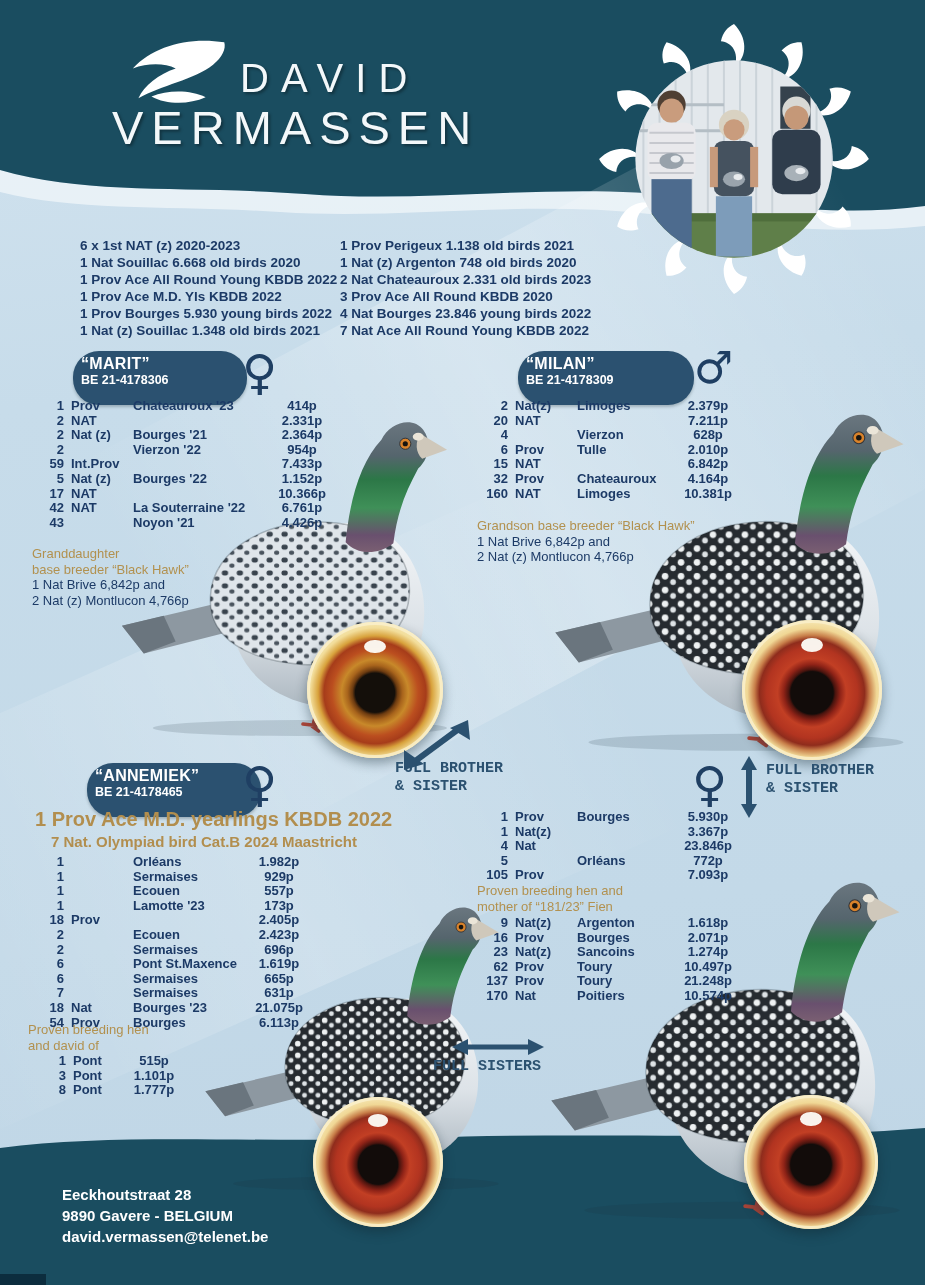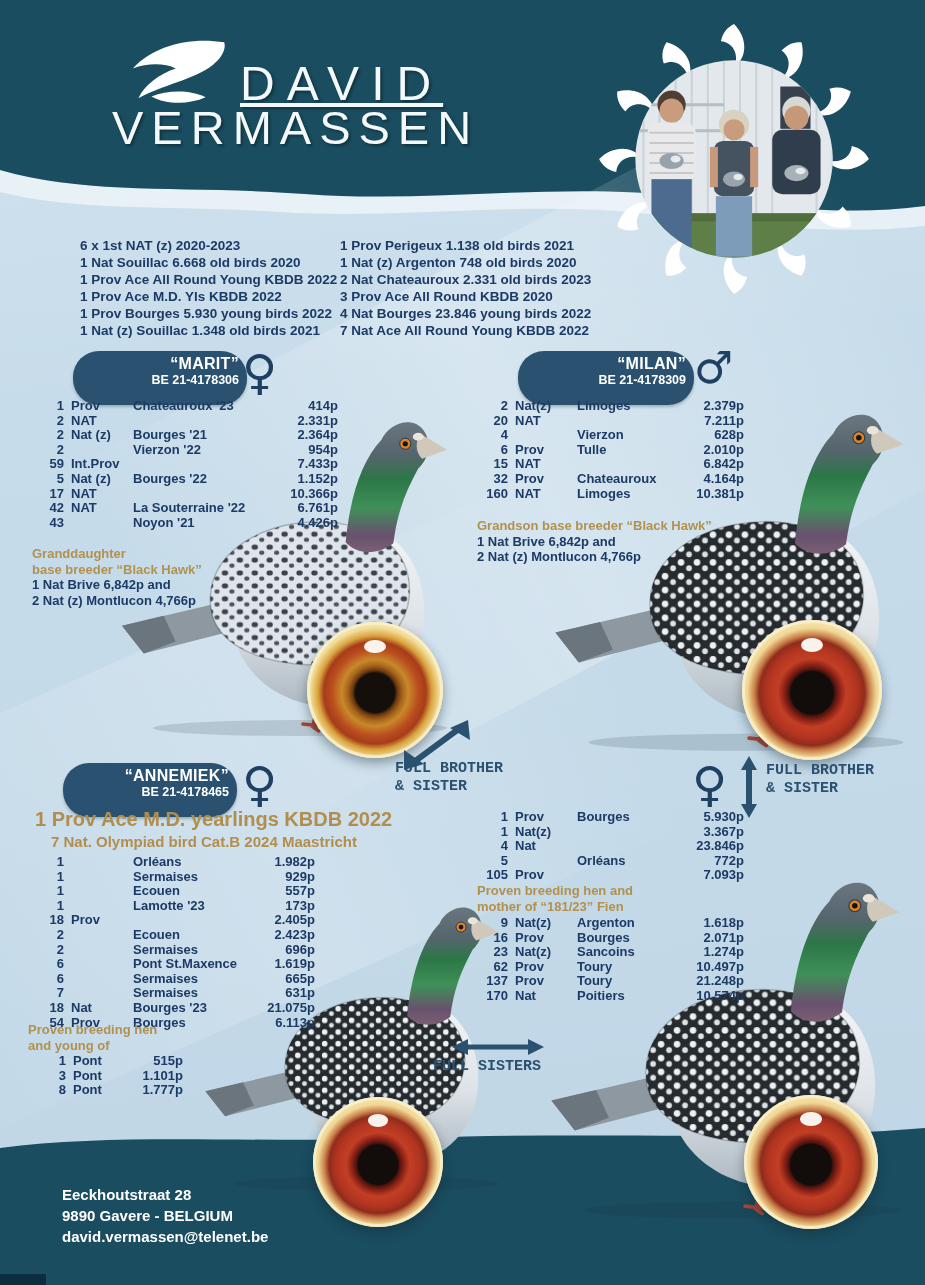--- a/index.html
+++ b/index.html
@@ -5,48 +5,48 @@
   html,body{margin:0;padding:0;}
   body{font-family:"Liberation Sans",sans-serif;}
   #page{position:relative;width:925px;height:1285px;overflow:hidden;
         background:linear-gradient(175deg,#d2e3ef 0%,#c7dcea 30%,#c3d9e8 70%,#bfd5e5 100%);}
   .abs{position:absolute;}
   .streak{position:absolute;pointer-events:none;}
 
   
   #header-band{position:absolute;left:0;top:0;width:925px;height:240px;z-index:1;}
   .brand{position:absolute;color:#f3f8fa;text-shadow:2px 2px 3px rgba(0,0,0,.35);z-index:2;letter-spacing:12px;}
-  #brand1{left:240px;top:56px;font-size:48px;text-decoration:underline;}
+  #brand1{left:240px;top:56px;font-size:40px;}
   #brand2{left:112px;top:100px;font-size:47px;letter-spacing:8px;}
   #swoosh{position:absolute;left:116px;top:36px;width:112px;height:76px;z-index:2;}
 
   
   #photo{position:absolute;left:583px;top:8px;width:302px;height:302px;z-index:3;}
 
   
   .gold{color:#b28e4e;font-weight:bold;}
   #topresults-title{left:80px;top:192px;font-size:27px;letter-spacing:.5px;z-index:2;}
   .reslist{position:absolute;top:237px;font-size:13.5px;line-height:17px;color:#1c3a66;font-weight:bold;z-index:2;}
   #reslist-left{left:80px;} #reslist-right{left:340px;}
 
-  .pill{position:absolute;background:#2b5170;color:#fff;border-radius:26px;text-align:right;
+  .pill{position:absolute;background:#2b5170;color:#fff;border-radius:26px;text-align:left;
         padding:4px 8px 18px;z-index:4;box-shadow:0 2px 3px rgba(10,30,40,.25);}
   .pill .nm{display:block;font-size:16px;font-weight:bold;letter-spacing:.3px;}
   .pill .rg{display:block;font-size:12.5px;font-weight:bold;}
   .sex{position:absolute;color:#1f3f63;font-family:"DejaVu Sans",sans-serif;font-weight:bold;z-index:4;}
 
   .rtable{position:absolute;font-size:13px;font-weight:bold;color:#1c3a66;z-index:4;}
   .rrow{display:flex;line-height:14.6px;}
   .c-p{width:34px;text-align:right;padding-right:7px;}
   .c-c{width:62px;}
   .c-r{flex:1;}
-  .c-v{width:72px;text-align:right;}
+  .c-v{width:72px;text-align:center;}
   .mini .c-p{width:26px;} .mini .c-c{width:52px;} .mini .c-v{width:58px;}
 
-  .notes{position:absolute;font-size:13px;font-weight:bold;line-height:15.5px;z-index:4;}
+  .notes{position:absolute;font-size:13px;font-weight:normal;line-height:15.5px;z-index:4;}
   .notes .g{color:#b2914f;display:block;}
   .notes .n{color:#1c3a66;display:block;}
 
   #honor1{left:35px;top:808px;font-size:20px;z-index:4;}
   #honor2{left:51px;top:833px;font-size:15px;z-index:4;}
 
   .relation{position:absolute;color:#2b5170;font-weight:bold;font-size:15px;line-height:18px;z-index:4;font-family:Liberation Mono, monospace;}
   .arrow{position:absolute;z-index:4;}
 
   .pigeon{position:absolute;z-index:3;}
@@ -389,21 +389,21 @@
   <svg class="arrow" style="left:740px;top:756px;width:18px;height:62px;" viewBox="0 0 18 62">
     <line x1="9" y1="12" x2="9" y2="50" stroke="#2b5170" stroke-width="6"></line>
     <polygon points="9,0 17,14 1,14" fill="#2b5170"></polygon>
     <polygon points="9,62 17,48 1,48" fill="#2b5170"></polygon>
   </svg>
   <div class="relation" style="left:766px;top:762px;">
     <span style="display:block">FULL BROTHER</span>
     <span style="display:block">&amp; SISTER</span>
   </div>
 
-  <div class="pill" style="left:63px;top:763px;width:158px;">
+  <div class="pill" style="left:87px;top:763px;width:158px;">
     <span class="nm">“ANNEMIEK”</span>
     <span class="rg">BE 21-4178465</span>
   </div>
   <div class="sex" style="left:242px;top:756px;font-size:48px;">♀</div>
   <div id="honor1" class="abs gold">1 Prov Ace M.D. yearlings KBDB 2022</div>
   <div id="honor2" class="abs gold">7 Nat. Olympiad bird Cat.B 2024 Maastricht</div>
   <div class="rtable" style="left:30px;top:855px;width:285px;">
       <div class="rrow">
         <span class="c-p">1</span>
         <span class="c-c"></span>
@@ -472,21 +472,21 @@
       </div>
       <div class="rrow">
         <span class="c-p">54</span>
         <span class="c-c">Prov</span>
         <span class="c-r">Bourges</span>
         <span class="c-v">6.113p</span>
       </div>
     </div>
   <div class="notes" style="left:28px;top:1022px;">
     <span class="g">Proven breeding hen</span>
-    <span class="g">and young of</span>
+    <span class="g">and david of</span>
   </div>
   <div class="rtable mini" style="left:40px;top:1054px;width:150px;">
       <div class="rrow">
         <span class="c-p">1</span>
         <span class="c-c">Pont</span>
         <span class="c-v">515p</span>
       </div>
       <div class="rrow">
         <span class="c-p">3</span>
         <span class="c-c">Pont</span>

